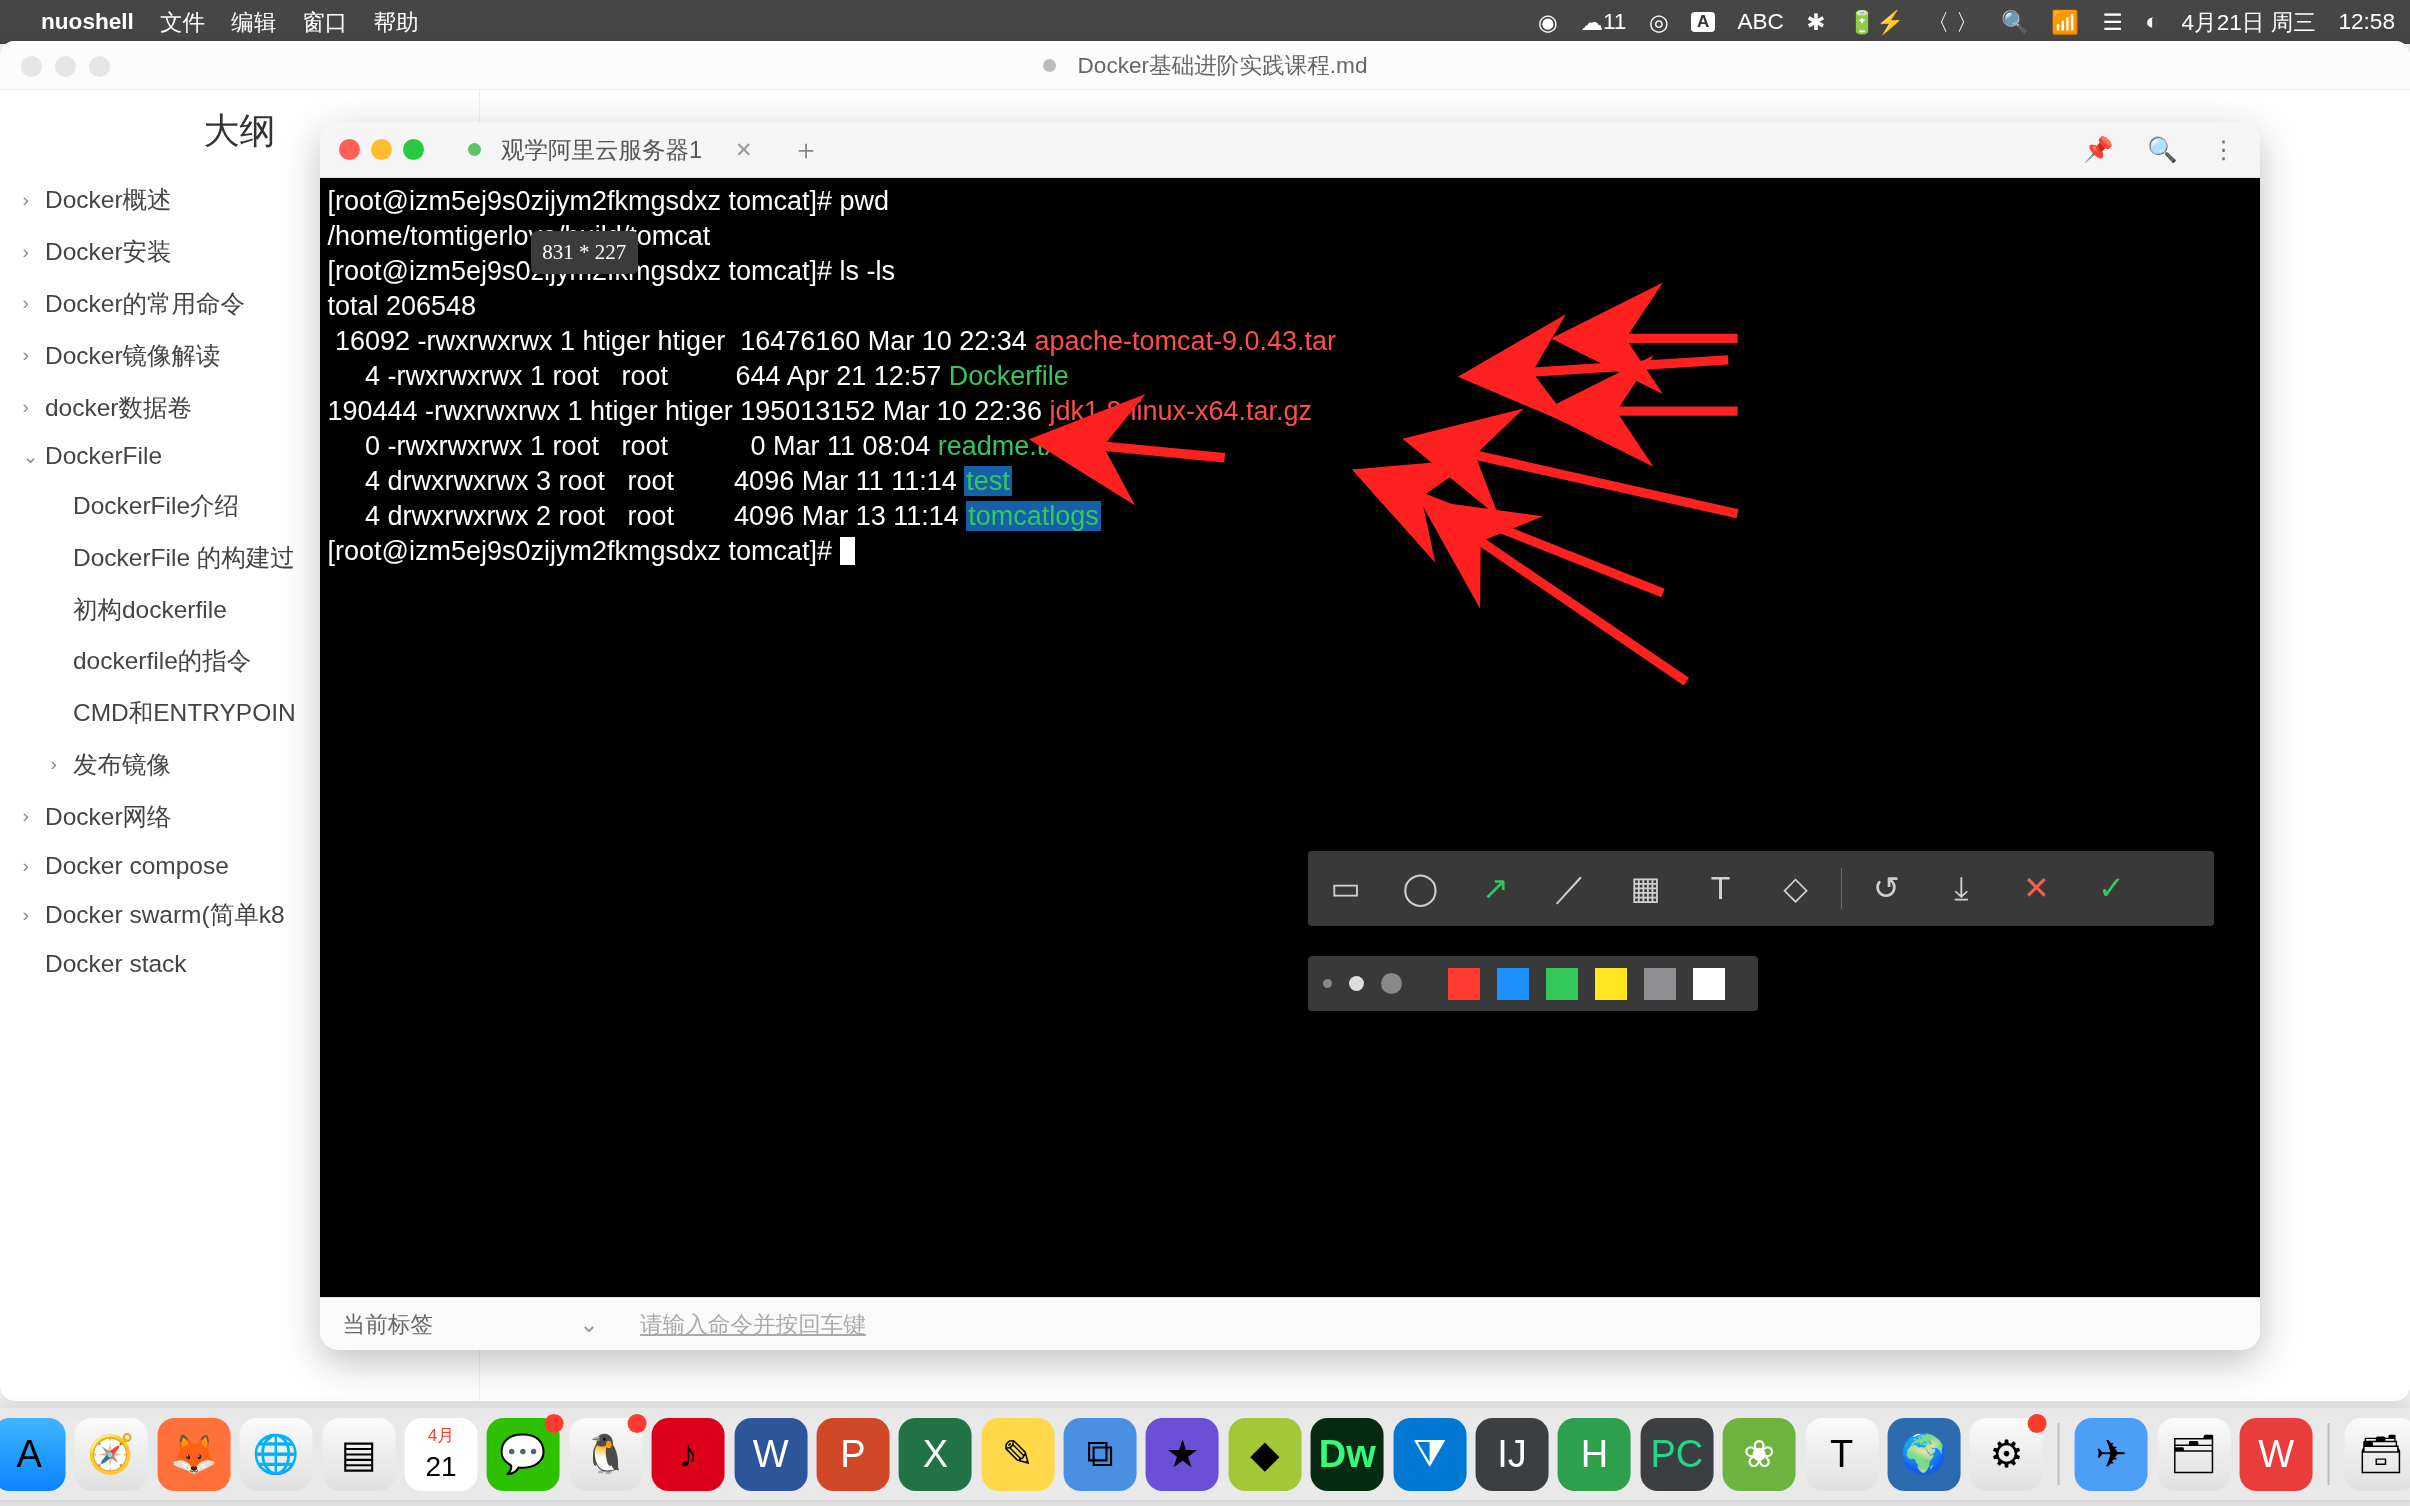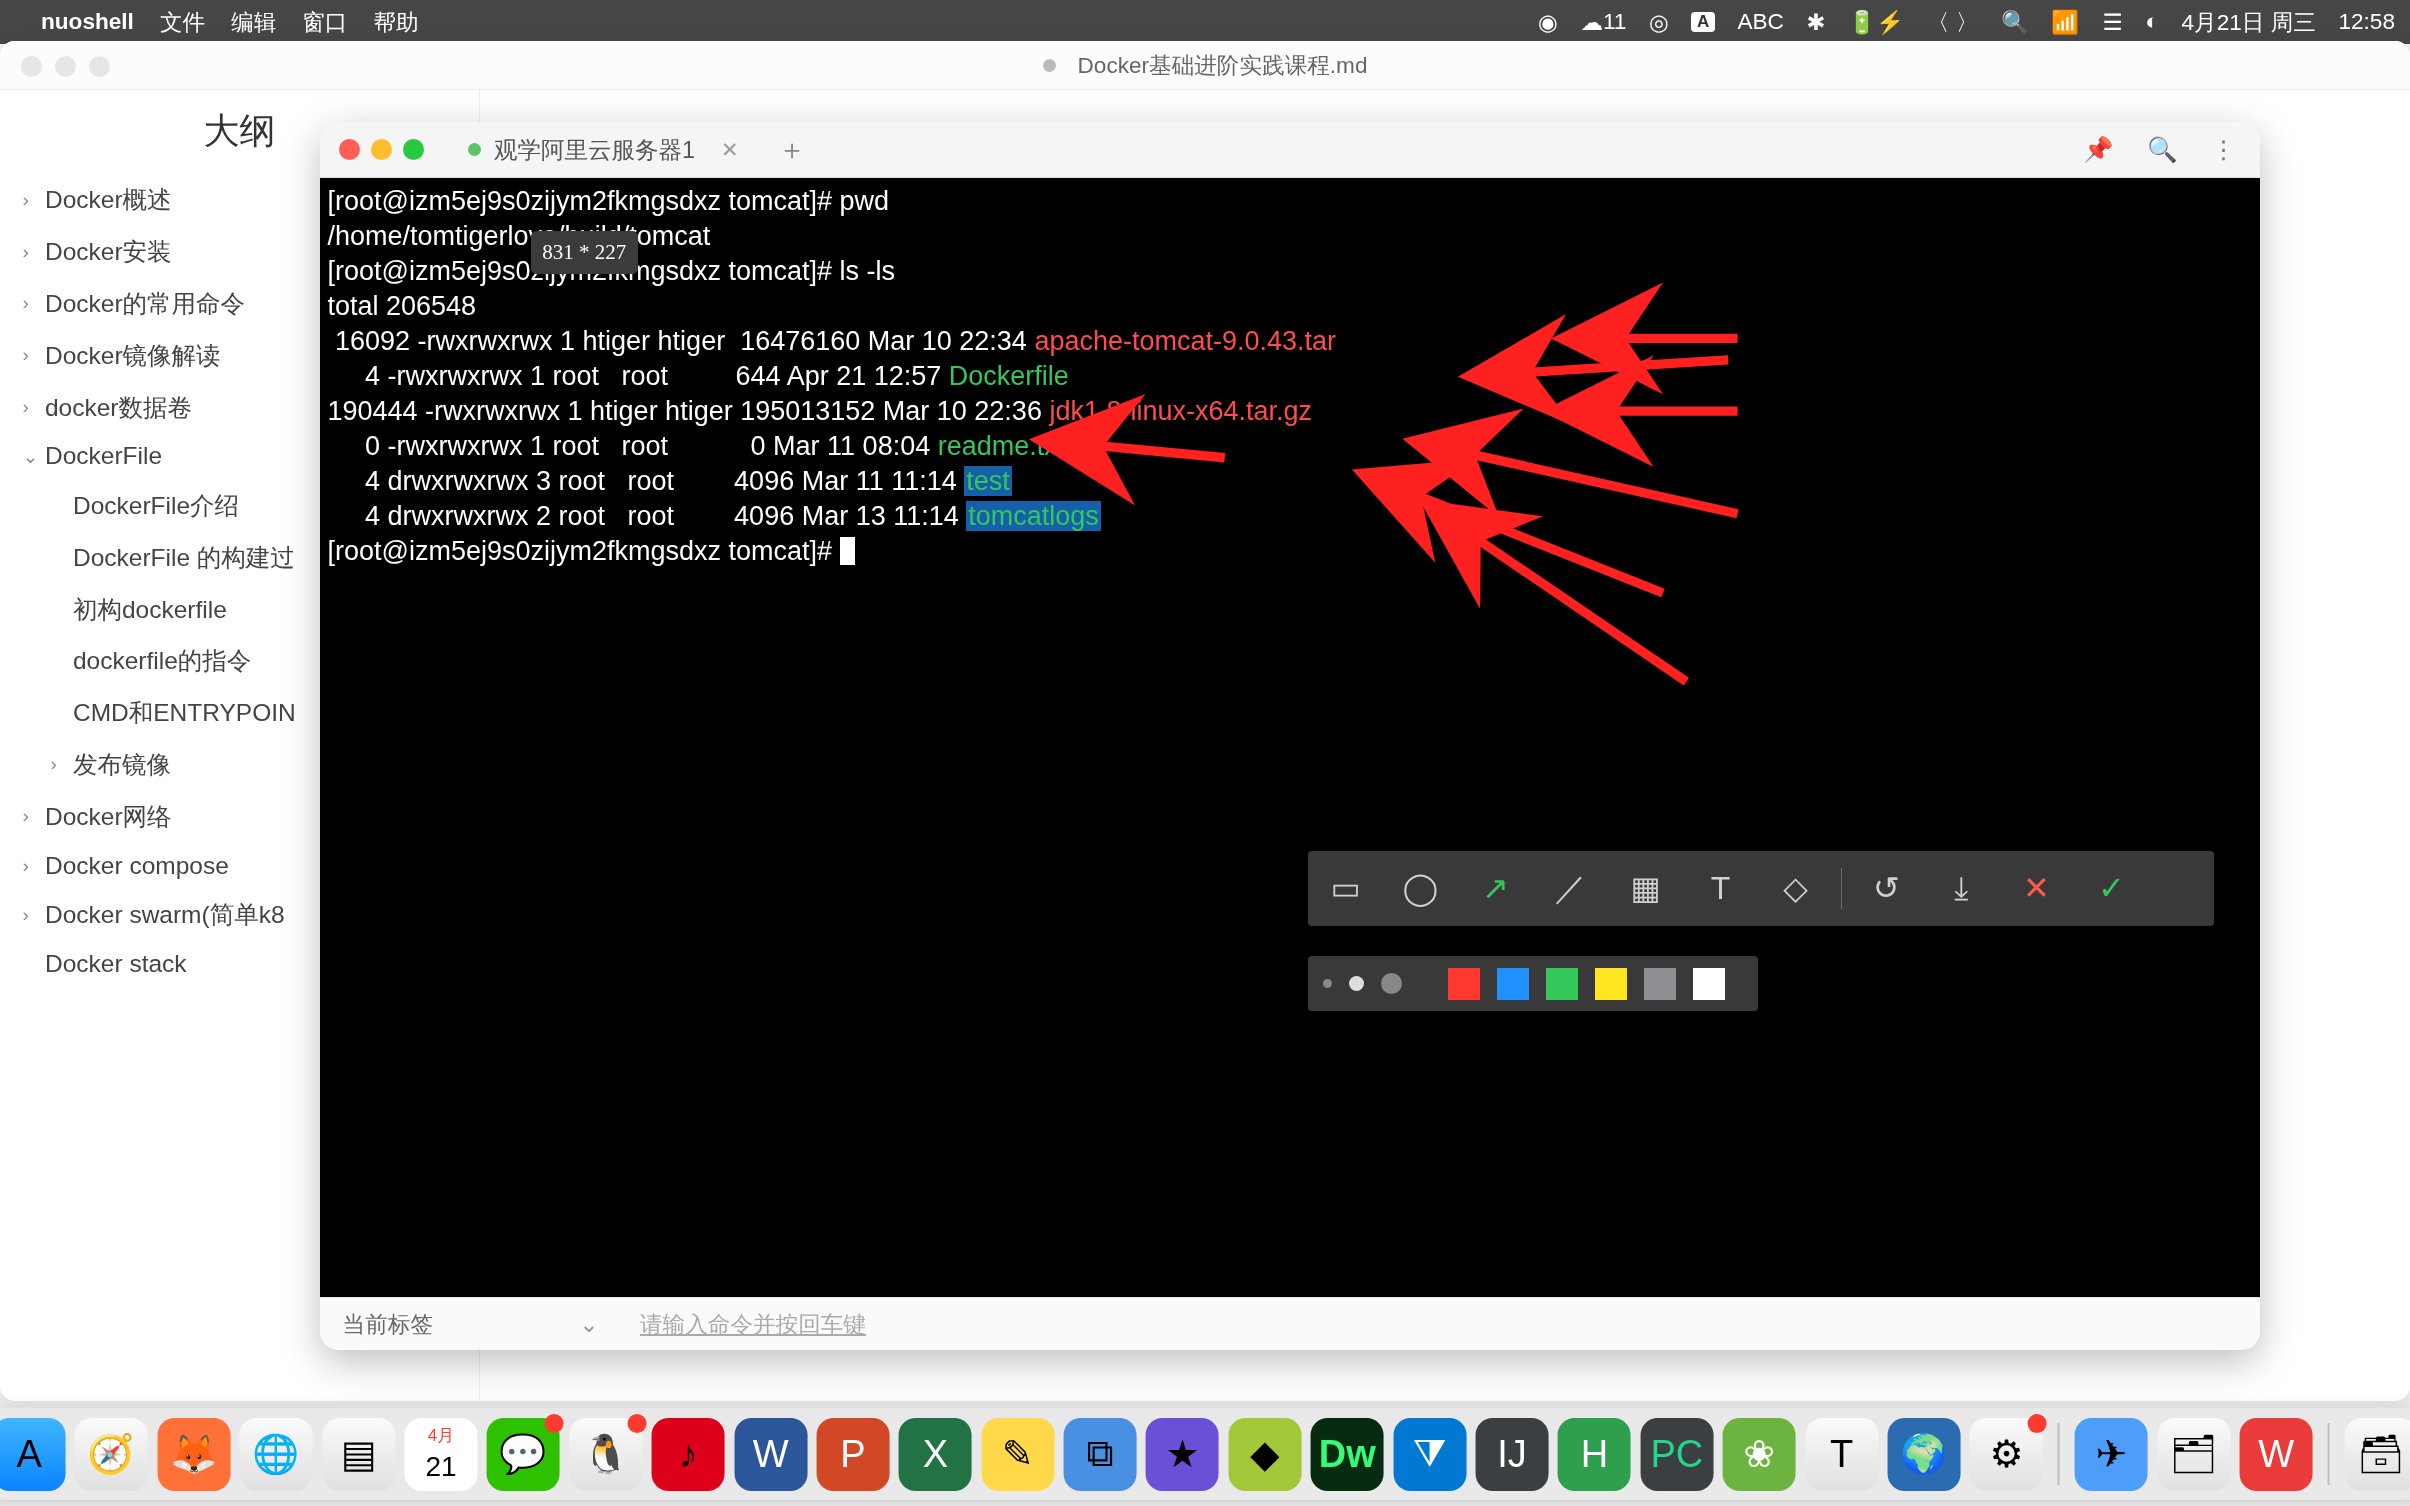--- a/index.html
+++ b/index.html
@@ -32,21 +32,21 @@
 .outline .sel { font-weight: 700; color: #111; }
 .editor-content { flex: 1; padding: 22.6px 38px; color: #555; font-size: 24.5px; white-space: nowrap; overflow: hidden; }
 
 
 .term-window { position: absolute; top: 122px; left: 320px; width: 1940px; height: 1228px; background: #fff; border-radius: 19px; box-shadow: 0 11.3px 38px rgba(0,0,0,0.25); overflow: hidden; display: flex; flex-direction: column; }
 .term-tabs { height: 56px; background: #f5f5f5; display: flex; align-items: center; border-bottom: 0.9px solid #e0e0e0; padding: 0 11.3px; gap: 7.5px; }
 .term-traffic { display: flex; gap: 11.3px; margin-right: 17px; margin-left: 7.5px; }
 .tt-red { width: 21px; height: 21px; border-radius: 50%; background: #ff5f57; }
 .tt-yel { width: 21px; height: 21px; border-radius: 50%; background: #febc2e; }
 .tt-grn { width: 21px; height: 21px; border-radius: 50%; background: #28c840; }
-.tab { display: flex; align-items: center; padding: 7.5px 19px; font-size: 23.5px; color: #555; gap: 13px; border-radius: 9.4px 9.4px 0 0; }
+.tab { display: flex; align-items: center; padding: 7.5px 19px; font-size: 23.5px; color: #555; gap: 20px; border-radius: 9.4px 9.4px 0 0; }
 .tab .tabdot { width: 13px; height: 13px; border-radius: 50%; background: #5ac466; }
 .tab .x { color: #999; margin-left: 13px; font-size: 21px; }
 .tab-add { font-size: 28px; color: #888; padding: 0 13px; }
 .term-tabs .spacer { flex: 1; }
 .term-tabs .btn { font-size: 24.5px; color: #777; padding: 0 13px; }
 
 .term-body { flex: 1; background: #000; color: #fff; font-family: "Menlo", "Courier New", monospace; font-size: 27px; line-height: 35px; padding: 5.6px 7.5px; position: relative; overflow: hidden; }
 .term-body .ln { white-space: pre; }
 .size-badge { position: absolute; left: 211px; top: 53px; background: #3b3b3b; color: #fff; font-size: 21px; padding: 3.8px 11.3px; border-radius: 5.6px; font-family: -apple-system; z-index: 5; }
 .f-red { color: #ff4d4d; }

